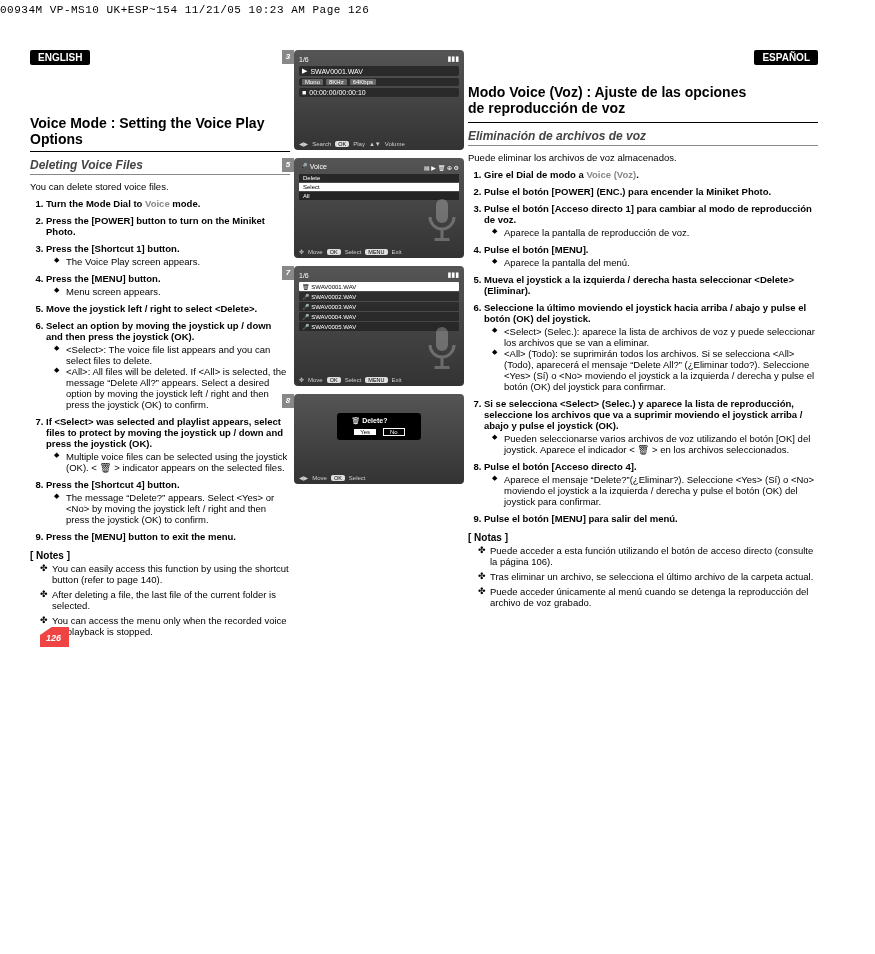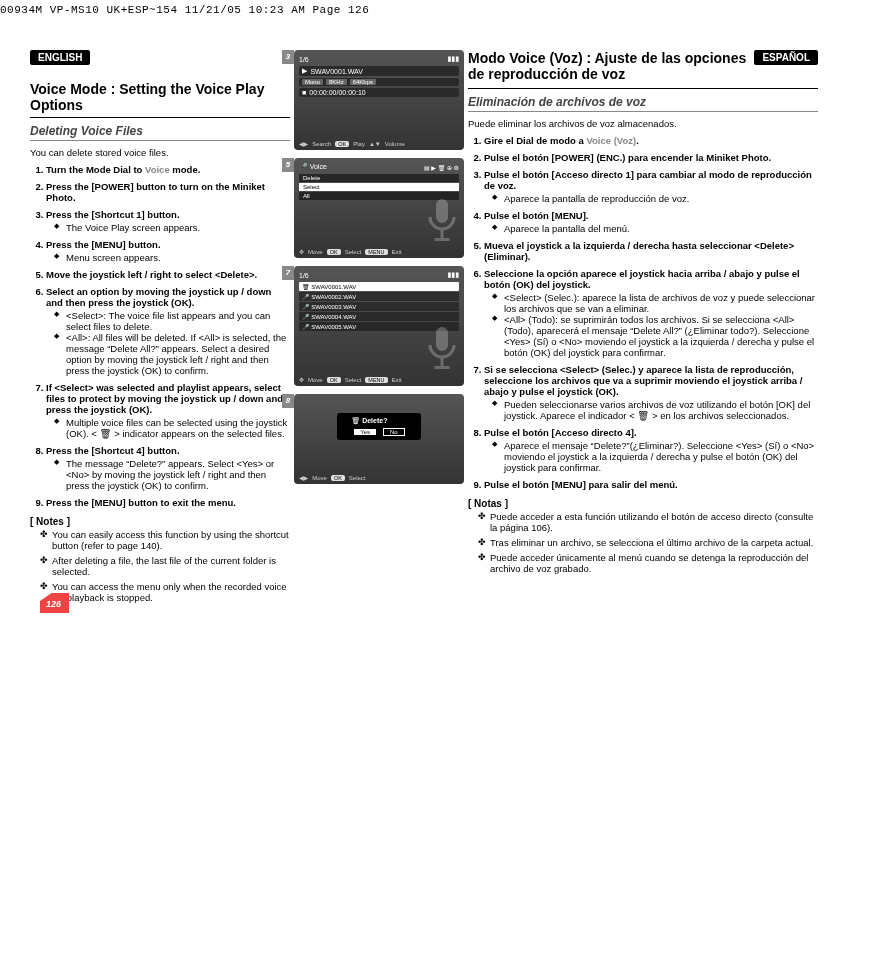--- a/index.html
+++ b/index.html
@@ -36,20 +36,21 @@
     padding: 2px 8px;
     border-radius: 2px;
     margin-bottom: 16px;
   }
   .main-title {
     font-size: 14px;
     font-weight: bold;
     border-bottom: 1px solid #000;
     padding-bottom: 4px;
     margin-bottom: 6px;
+    margin-top: 34px;
   }
   .sub-title {
     font-style: italic;
     font-weight: bold;
     font-size: 12px;
     border-bottom: 1px solid #888;
     padding-bottom: 2px;
     margin-bottom: 6px;
     color: #444;
   }
@@ -285,21 +286,21 @@
       <li><span>Pulse el botón [POWER] (ENC.) para encender la Miniket Photo.</span></li>
       <li><span>Pulse el botón [Acceso directo 1] para cambiar al modo de reproducción de voz.</span>
         <ul>
             <li>Aparece la pantalla de reproducción de voz.</li>
           </ul></li>
       <li><span>Pulse el botón [MENU].</span>
         <ul>
             <li>Aparece la pantalla del menú.</li>
           </ul></li>
       <li><span>Mueva el joystick a la izquierda / derecha hasta seleccionar &lt;Delete&gt; (Eliminar).</span></li>
-      <li><span>Seleccione la opción aparece el joystick hacia arriba / abajo y pulse el botón (OK) del joystick.</span>
+      <li><span>Seleccione la último moviendo el joystick hacia arriba / abajo y pulse el botón (OK) del joystick.</span>
         <ul>
           <li>&lt;Select&gt; (Selec.): aparece la lista de archivos de voz y puede seleccionar los archivos que se van a eliminar.</li>
           <li>&lt;All&gt; (Todo): se suprimirán todos los archivos. Si se selecciona &lt;All&gt; (Todo), aparecerá el mensaje “Delete All?” (¿Eliminar todo?). Seleccione &lt;Yes&gt; (Sí) o &lt;No&gt; moviendo el joystick a la izquierda / derecha y pulse el botón (OK) del joystick para confirmar.</li>
         </ul></li>
       <li><span>Si se selecciona &lt;Select&gt; (Selec.) y aparece la lista de reproducción, seleccione los archivos que va a suprimir moviendo el joystick arriba / abajo y pulse el joystick (OK).</span>
         <ul>
             <li>Pueden seleccionarse varios archivos de voz utilizando el botón [OK] del joystick. Aparece el indicador &lt; 🗑 &gt; en los archivos seleccionados.</li>
           </ul></li>
       <li><span>Pulse el botón [Acceso directo 4].</span>
         <ul>

